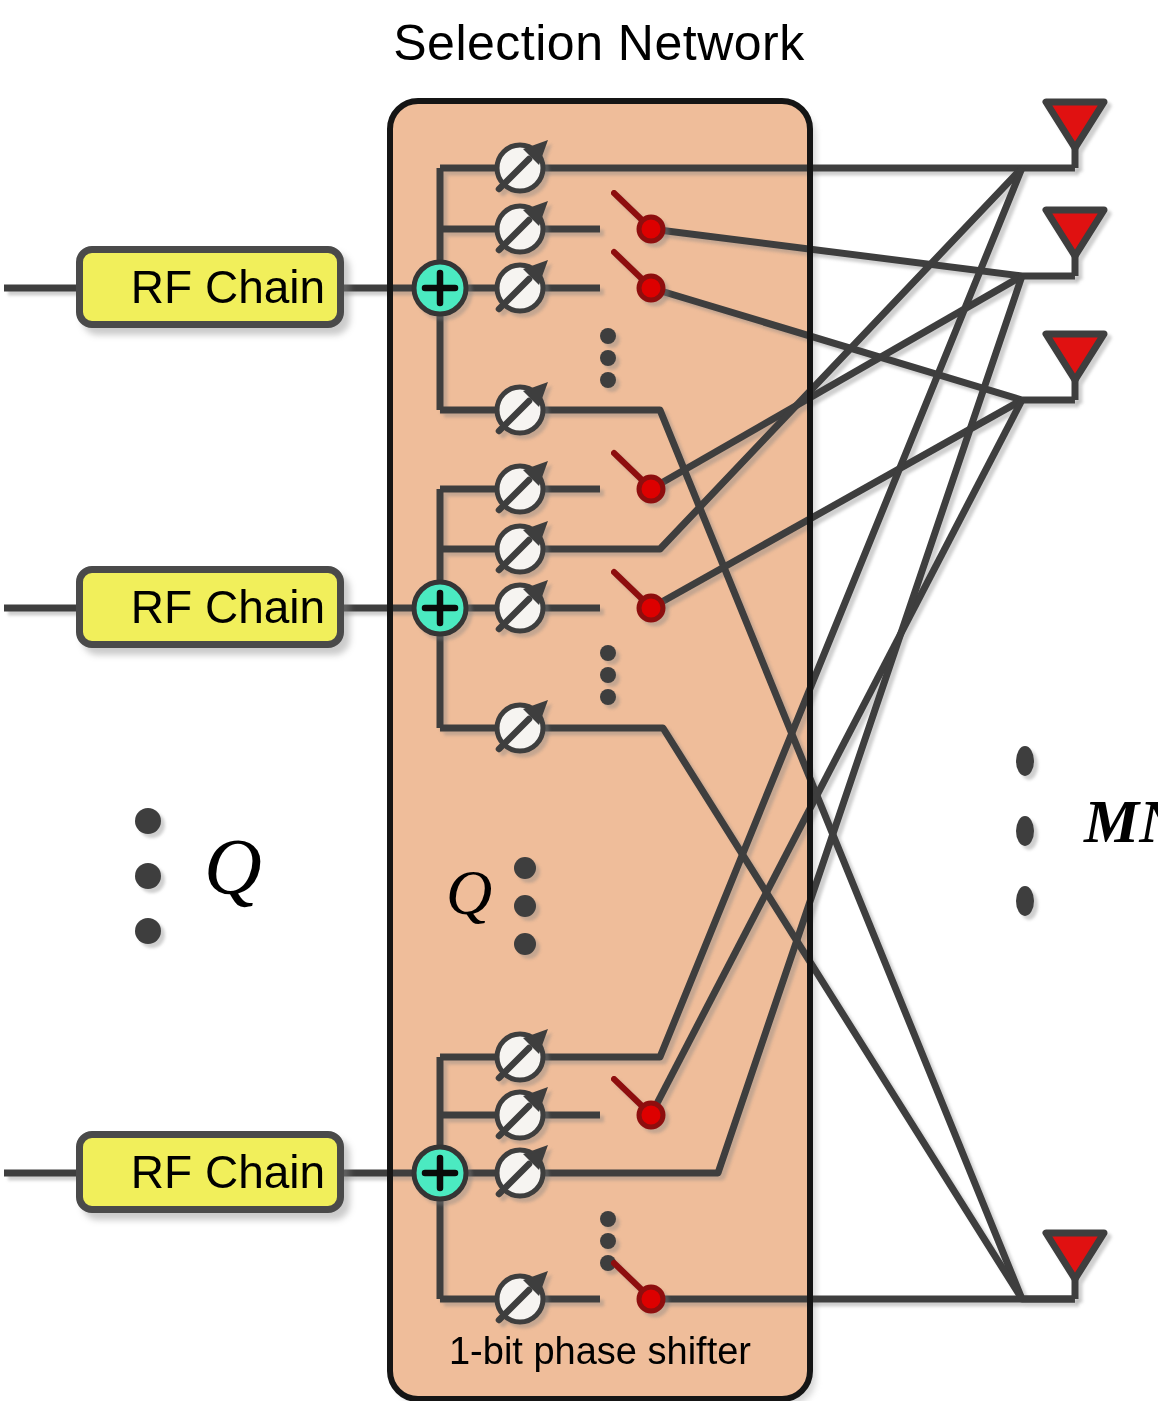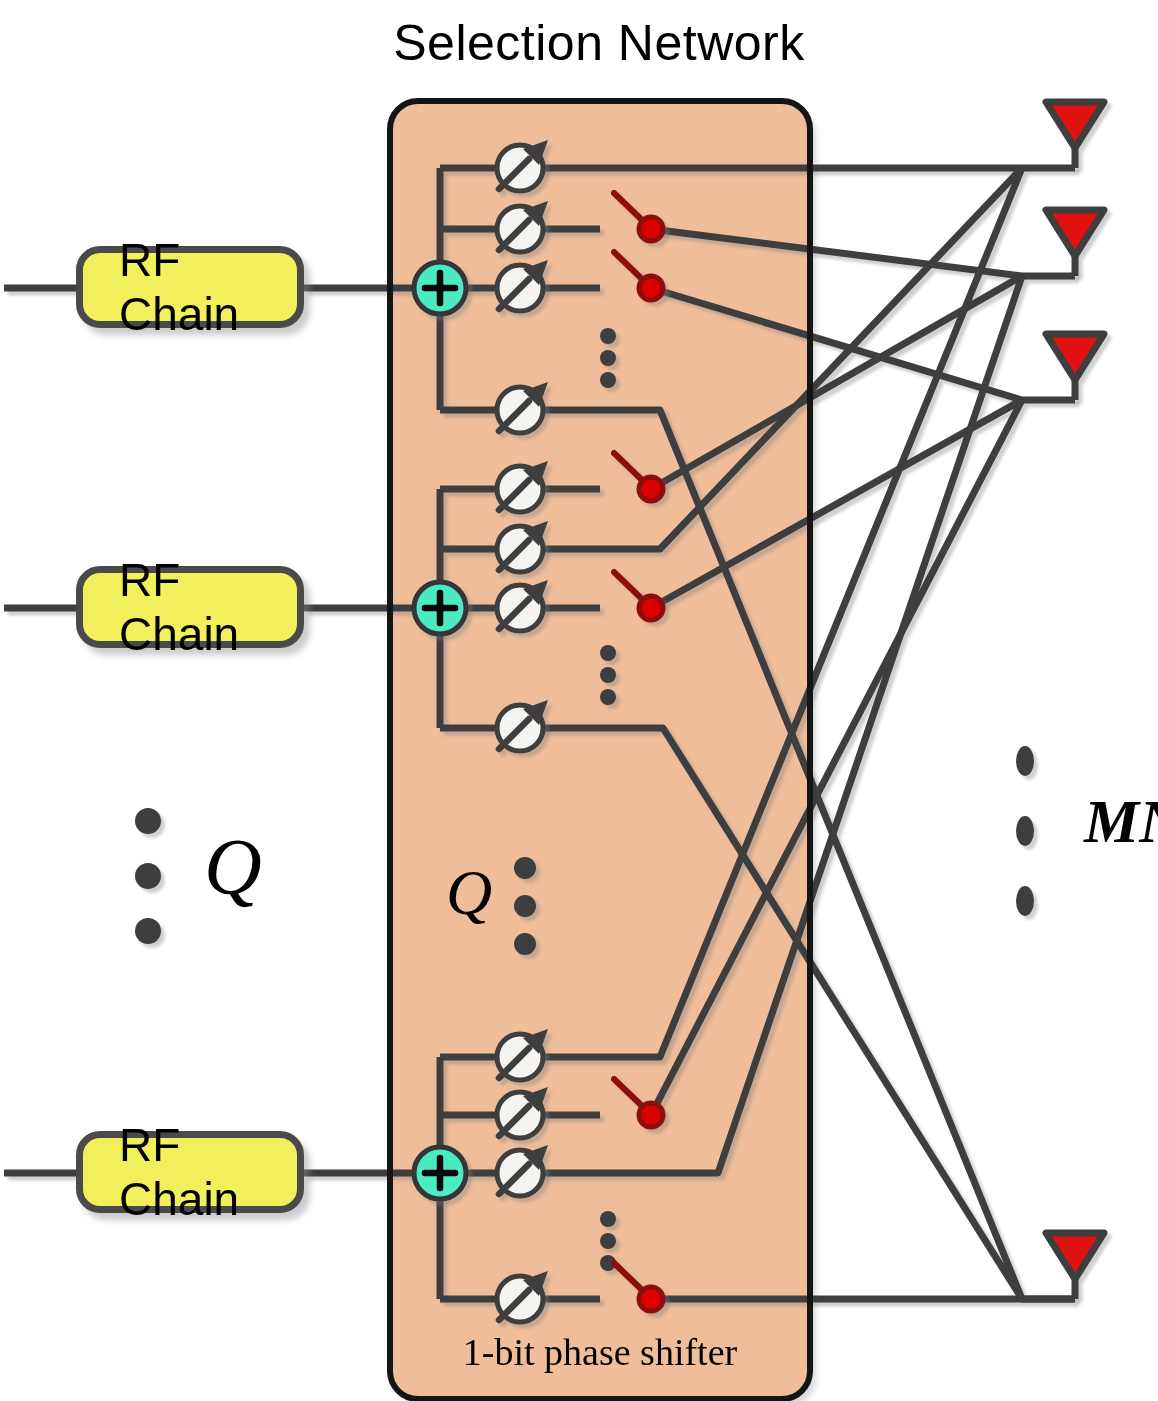--- a/index.html
+++ b/index.html
@@ -23,30 +23,30 @@
   .ps-arrow{stroke:var(--wire);stroke-width:6.5;stroke-linecap:round;}
   .ps-head{fill:var(--wire);}
   .sw-lever{stroke:var(--switch-lever);stroke-width:6;stroke-linecap:round;}
   .sw-dot{fill:var(--switch-dot);stroke:var(--switch-lever);stroke-width:5;}
   .plus-body{fill:var(--combiner-fill);stroke:#353535;stroke-width:5;}
   .plus-sign{stroke:#0a0a0a;stroke-width:6.5;stroke-linecap:round;}
   .ant-tri{fill:var(--antenna-fill);stroke:var(--wire);stroke-width:7;stroke-linejoin:round;}
   .ant-stem{stroke:var(--wire);stroke-width:7;}
   .lbl{position:absolute;white-space:nowrap;}
   .title{left:299px;top:8px;width:600px;text-align:center;font-size:50px;letter-spacing:0.5px;}
-  .rfbox{position:absolute;left:76px;width:228px;height:82px;box-sizing:border-box;
+  .rfbox{position:absolute;left:76px;width:268px;height:82px;box-sizing:border-box;
          background:var(--rf-chain-fill);border:7px solid var(--rf-chain-border);
-         border-radius:24px;display:flex;align-items:center;justify-content:center;
+         border-radius:16px;display:flex;align-items:center;justify-content:center;
          font-size:46px;box-shadow:6px 7px 6px rgba(140,140,140,0.45);padding-left:36px;}
   .rf1{top:240px;} .rf2{top:560px;} .rf3{top:1125px;}
   .math{font-family:"Liberation Serif",serif;font-style:italic;}
   .q-left{left:204px;top:816px;font-size:80px;}
   .q-inner{left:446px;top:850px;font-size:64px;}
   .mn{left:1084px;top:780px;font-size:62px;font-weight:bold;}
-  .footer{left:390px;top:1324px;width:420px;text-align:center;font-size:38px;font-family:Liberation Serif, serif;}
+  .footer{left:390px;top:1324px;width:420px;text-align:center;font-size:38px;}
 </style>
 </head>
 <body>
 
 <div id="stage">
 
   <svg width="1158" height="1401" viewBox="0 0 1158 1401">
     <defs>
       <g id="ps-icon">
         <circle class="ps-body" cx="0" cy="0" r="23"></circle>

